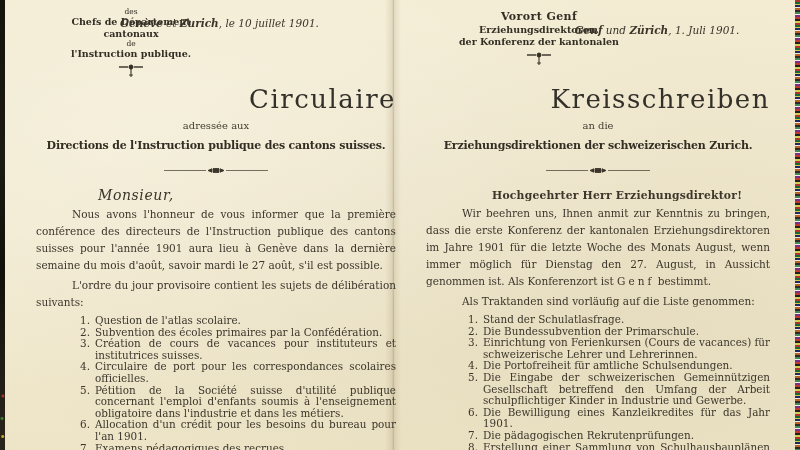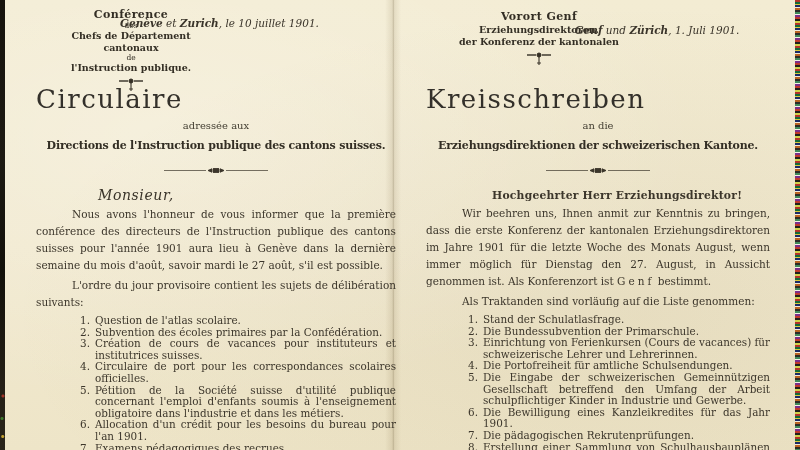--- a/index.html
+++ b/index.html
@@ -37,21 +37,21 @@
   .lh-small{font-size:7.5px;line-height:1.1;}
   .lh-mid{font-weight:700;font-size:9.5px;}
   .lh-orn{margin-top:3px;color:#332e24;}
 
   .dateline{position:absolute;font-style:italic;font-size:10.5px;white-space:nowrap;color:#3a342a;}
   .page-left .dateline{left:120px;top:17px;width:250px;text-align:left;}
   .page-right .dateline{right:28px;top:24px;width:230px;text-align:center;}
   .dl-b{font-weight:700;}
 
   .main{position:relative;margin-top:84px;}
-  .doc-title{text-align:left;font-size:26px;letter-spacing:1.5px;line-height:30px;color:#33302a;font-weight:400;}
+  .doc-title{text-align:right;font-size:26px;letter-spacing:1.5px;line-height:30px;color:#33302a;font-weight:400;}
   .doc-sub{text-align:center;font-size:10px;margin-top:6px;color:#454034;}
   .doc-addr{text-align:center;font-size:11px;font-weight:700;margin-top:7px;line-height:16px;letter-spacing:-.2px;color:#332e24;}
   .divider{display:block;margin:12px auto 0;color:#3c362b;}
 
   .salutation-fr{margin:12px 0 0 62px;font-style:italic;font-size:14px;letter-spacing:.6px;color:#3a342a;}
   .salutation-de{margin:14px 0 0 66px;font-weight:700;font-size:10.8px;letter-spacing:.2px;}
 
   .bodytext p{margin:0;padding-top:3px;font-size:10.5px;line-height:17px;text-align:justify;text-indent:36px;}
   .sperr{letter-spacing:3px;}
 
@@ -63,21 +63,20 @@
 </style>
 </head>
 <body>
 
 <div class="scan">
   <div class="edge-left"></div>
   <div class="gutter"></div>
 
   <div class="page page-left">
     <div class="letterhead">
-      <div class="lh-big">Conférence</div>
       <div class="lh-small">des</div>
       <div class="lh-mid">Chefs de Département cantonaux</div>
       <div class="lh-small">de</div>
       <div class="lh-mid">l'Instruction publique.</div>
       <div class="lh-orn">
         <svg width="24" height="15" viewBox="0 0 24 15">
             <g stroke="currentColor" fill="currentColor">
               <line x1="0" y1="4" x2="9" y2="4" stroke-width="1.4"></line>
               <line x1="15" y1="4" x2="24" y2="4" stroke-width="1.4"></line>
               <circle cx="12" cy="4" r="2"></circle>
@@ -160,21 +159,21 @@
               <line x1="10" y1="12" x2="14" y2="12" stroke-width="0.9"></line>
             </g>
           </svg>
       </div>
     </div>
     <div class="dateline"><span class="dl-b">Genf</span><span> und </span><span class="dl-b">Zürich</span><span>, 1. Juli 1901.</span></div>
 
     <div class="main">
       <div class="doc-title">Kreisschreiben</div>
       <div class="doc-sub">an die</div>
-      <div class="doc-addr">Erziehungsdirektionen der schweizerischen Kantone.</div>
+      <div class="doc-addr">Erziehungsdirektionen der schweizerischen Zurich.</div>
       <svg class="divider" width="104" height="9" viewBox="0 0 104 9">
           <g stroke="currentColor" fill="currentColor">
             <line x1="0" y1="4.5" x2="42" y2="4.5" stroke-width="0.7"></line>
             <line x1="62" y1="4.5" x2="104" y2="4.5" stroke-width="0.7"></line>
             <path d="M44 4.5 L48 2.8 L48 6.2 Z"></path>
             <path d="M60 4.5 L56 2.8 L56 6.2 Z"></path>
             <rect x="49.5" y="2.6" width="2" height="3.8"></rect>
             <rect x="52.5" y="2.6" width="2" height="3.8"></rect>
           </g>
         </svg>

